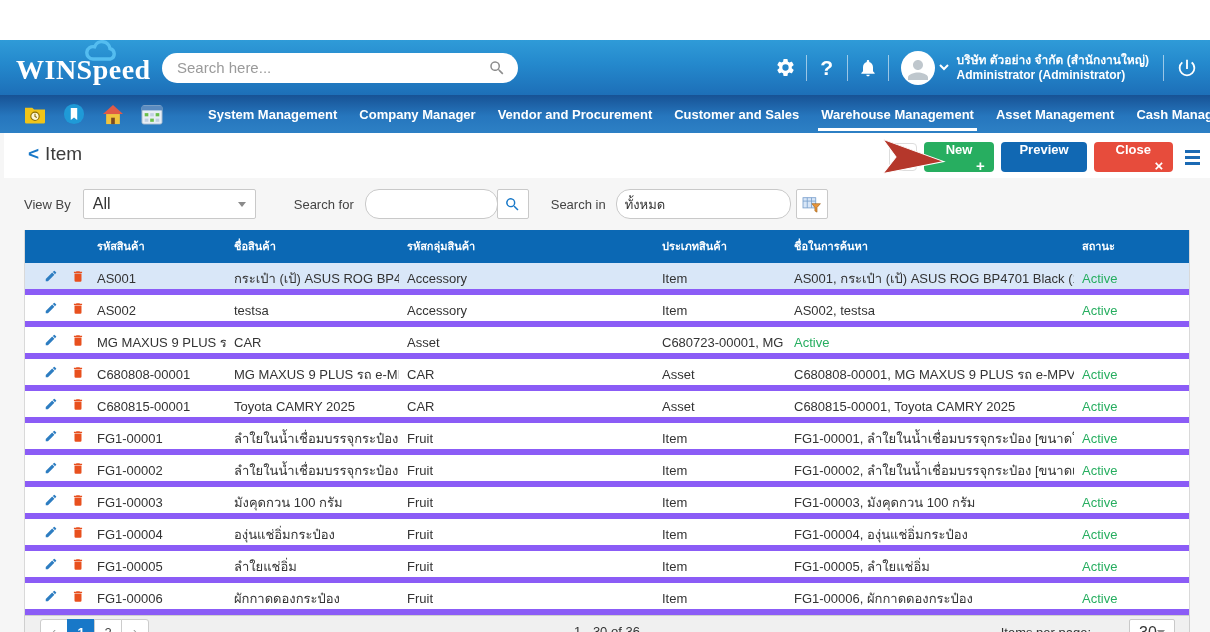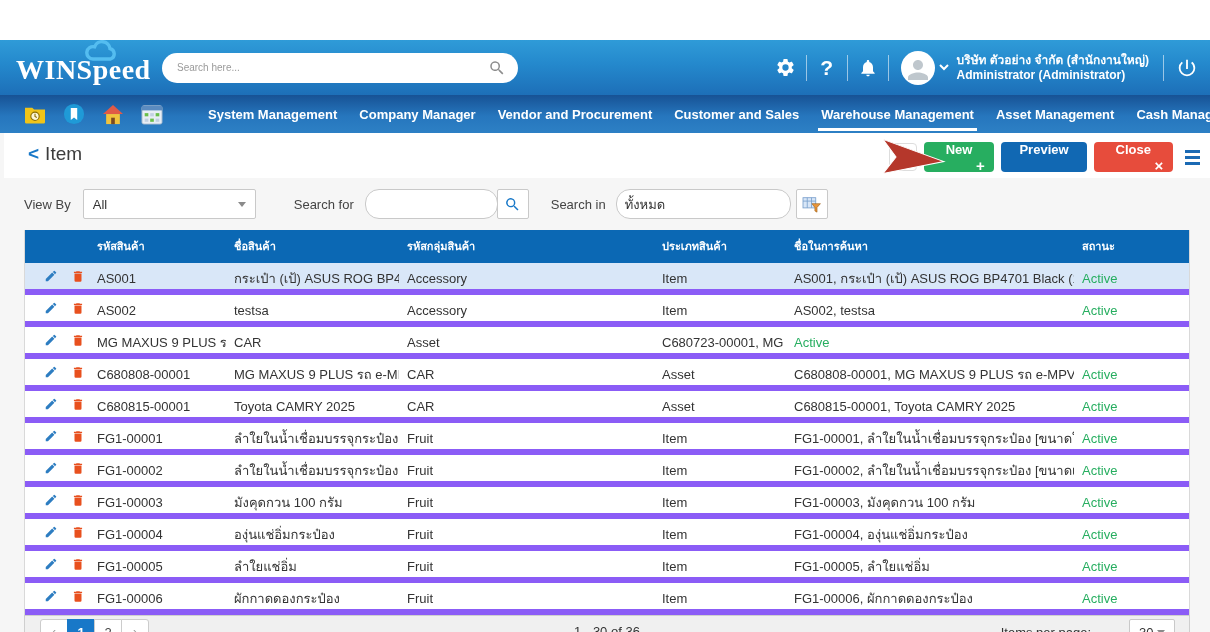--- a/index.html
+++ b/index.html
@@ -9,21 +9,21 @@
   
   .topbar { position:absolute; top:0; left:0; width:1210px; height:55px;
             background:linear-gradient(180deg,#2f9bd8 0%,#2488cc 45%,#1d6fb8 100%);
             display:flex; align-items:center; }
   .logo-wrap { position:relative; width:150px; height:55px; }
   .logo-text { position:absolute; left:16px; top:14px; color:#fff; font-family:"Liberation Serif","DejaVu Serif",serif;
                font-weight:bold; font-size:28px; letter-spacing:.5px; }
   .logo-cloud { position:absolute; left:82px; top:0px; }
   .top-search { position:relative; margin-left:12px; width:356px; }
   .top-search input { width:356px; height:30px; border:none; border-radius:16px; padding:0 38px 0 15px;
-                      font-size:10px; color:#555; outline:none; background:#fff; }
+                      font-size:15px; color:#555; outline:none; background:#fff; }
   .top-search input::placeholder { color:#9a9a9a; }
   .top-search .mag { position:absolute; right:12px; top:6px; width:18px; height:18px; }
   .top-right { position:absolute; right:0; top:0; height:55px; display:flex; align-items:center; }
   .tb-icon { width:40px; display:flex; justify-content:center; cursor:pointer; }
   .tb-divider { width:1px; height:26px; background:rgba(255,255,255,.55); }
   .q-mark { color:#fff; font-size:21px; font-weight:bold; }
   .avatar { width:34px; height:34px; border-radius:50%; background:#fff; overflow:hidden; margin:0 4px 0 12px;
             display:flex; align-items:flex-end; justify-content:center; }
   .chev-down { color:#fff; font-size:10px; margin-right:8px; }
   .company { color:#fff; font-size:12px; line-height:15px; font-weight:bold; padding-right:14px; max-width:210px; }
@@ -58,21 +58,21 @@
   .btn.red   { background:#e74c3c; }
   .annot-arrow { position:absolute; left:-46px; top:-4px; z-index:6; pointer-events:none; }
   .hamburger { display:flex; flex-direction:column; gap:3px; margin-left:5px; cursor:pointer; }
   .hamburger i { width:15px; height:3px; background:#1b6ab4; display:block; }
 
   
   .filter-row { position:absolute; top:138px; left:0; width:1210px; height:52px; background:#f6f6f6;
                 display:flex; align-items:center; }
   .f-label { font-size:13px; color:#444; }
   .select-box { height:30px; background:#fff; border:1px solid #c9c9c9; border-radius:2px; display:flex;
-                align-items:center; justify-content:space-between; padding:0 9px; font-size:13px; color:#333; cursor:pointer; }
+                align-items:center; justify-content:space-between; padding:0 9px; font-size:16px; color:#333; cursor:pointer; }
   .caret { width:0; height:0; border-left:4px solid transparent; border-right:4px solid transparent;
            border-top:5px solid #8a8a8a; }
   .txt-input { height:30px; background:#fff; border:1px solid #c9c9c9; border-radius:14px; padding:0 8px;
                font-size:13px; color:#333; outline:none; }
   .sq-btn { width:32px; height:30px; background:#fff; border:1px solid #c9c9c9; border-radius:2px;
             display:flex; align-items:center; justify-content:center; cursor:pointer; }
 
   
   .table { position:absolute; top:190px; left:24px; width:1166px; background:#fff;
            border-left:1px solid #d9d9d9; border-right:1px solid #d9d9d9; }

